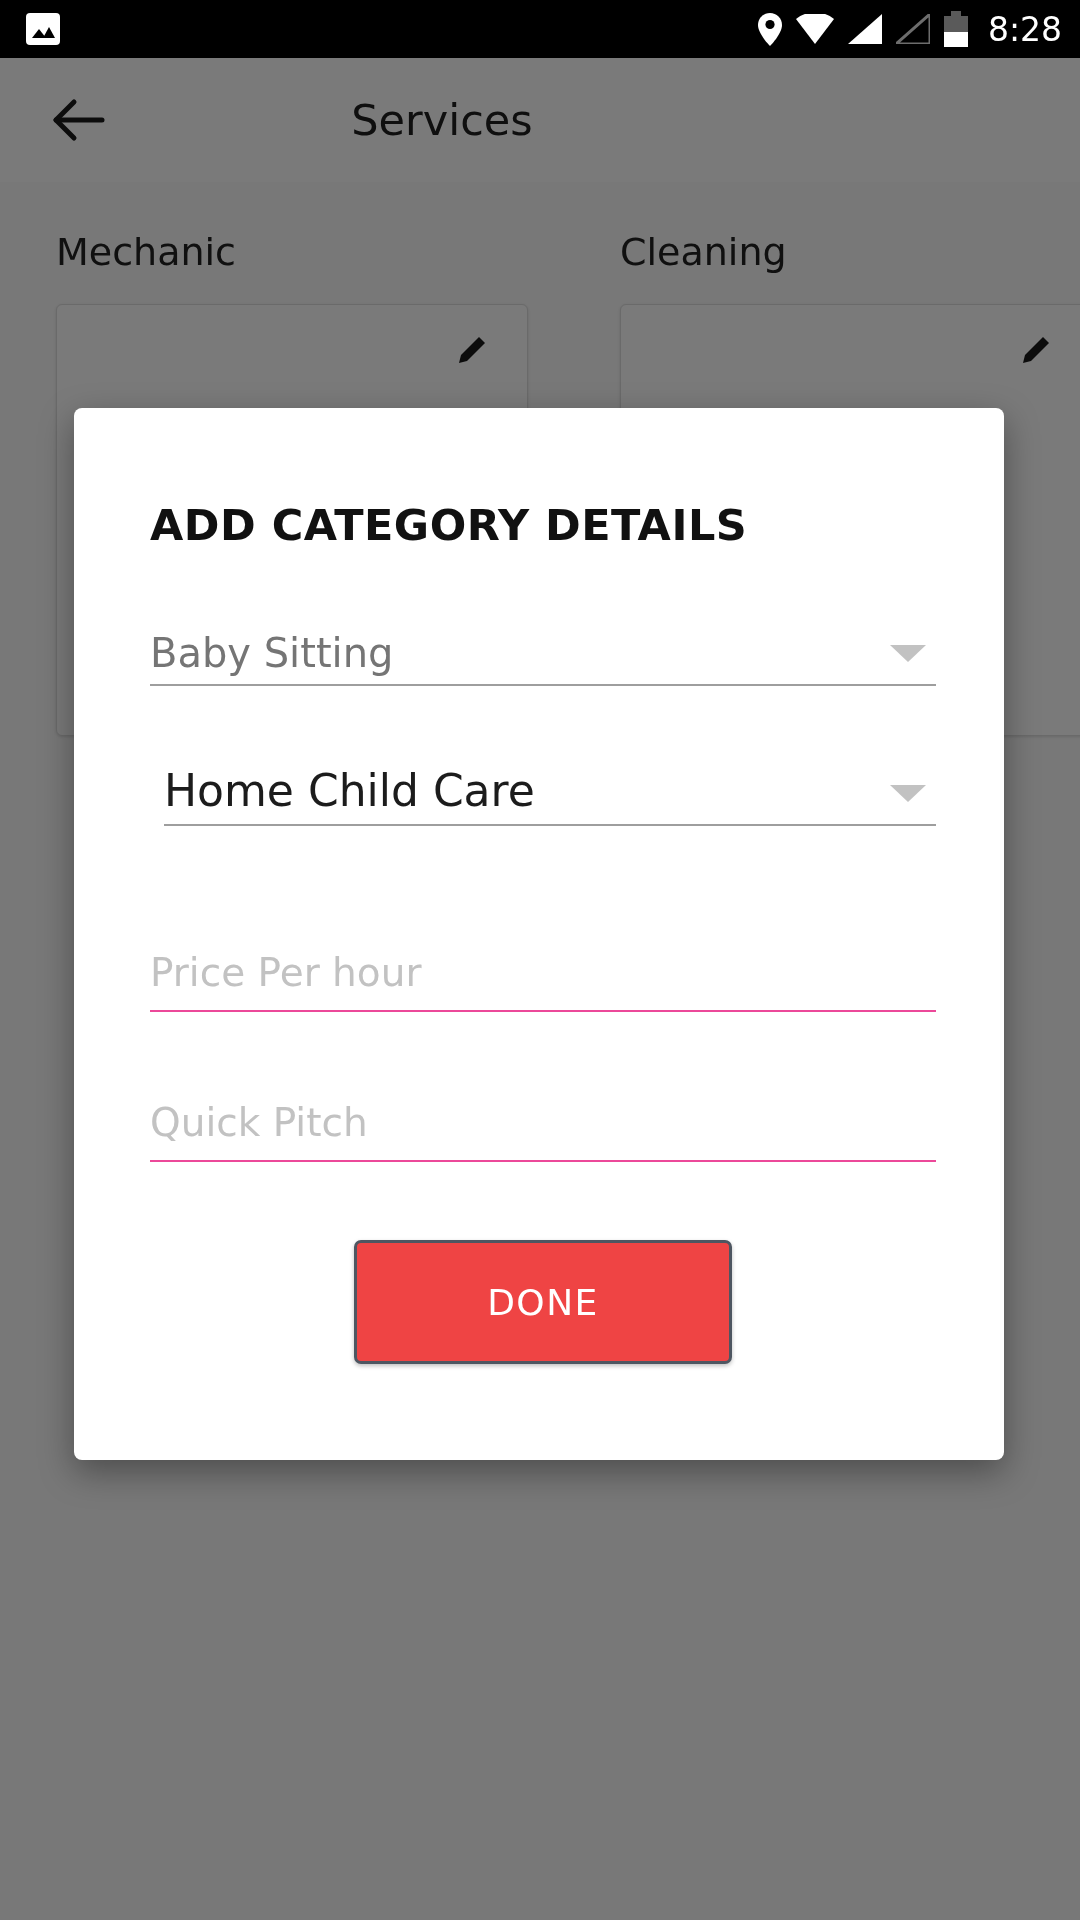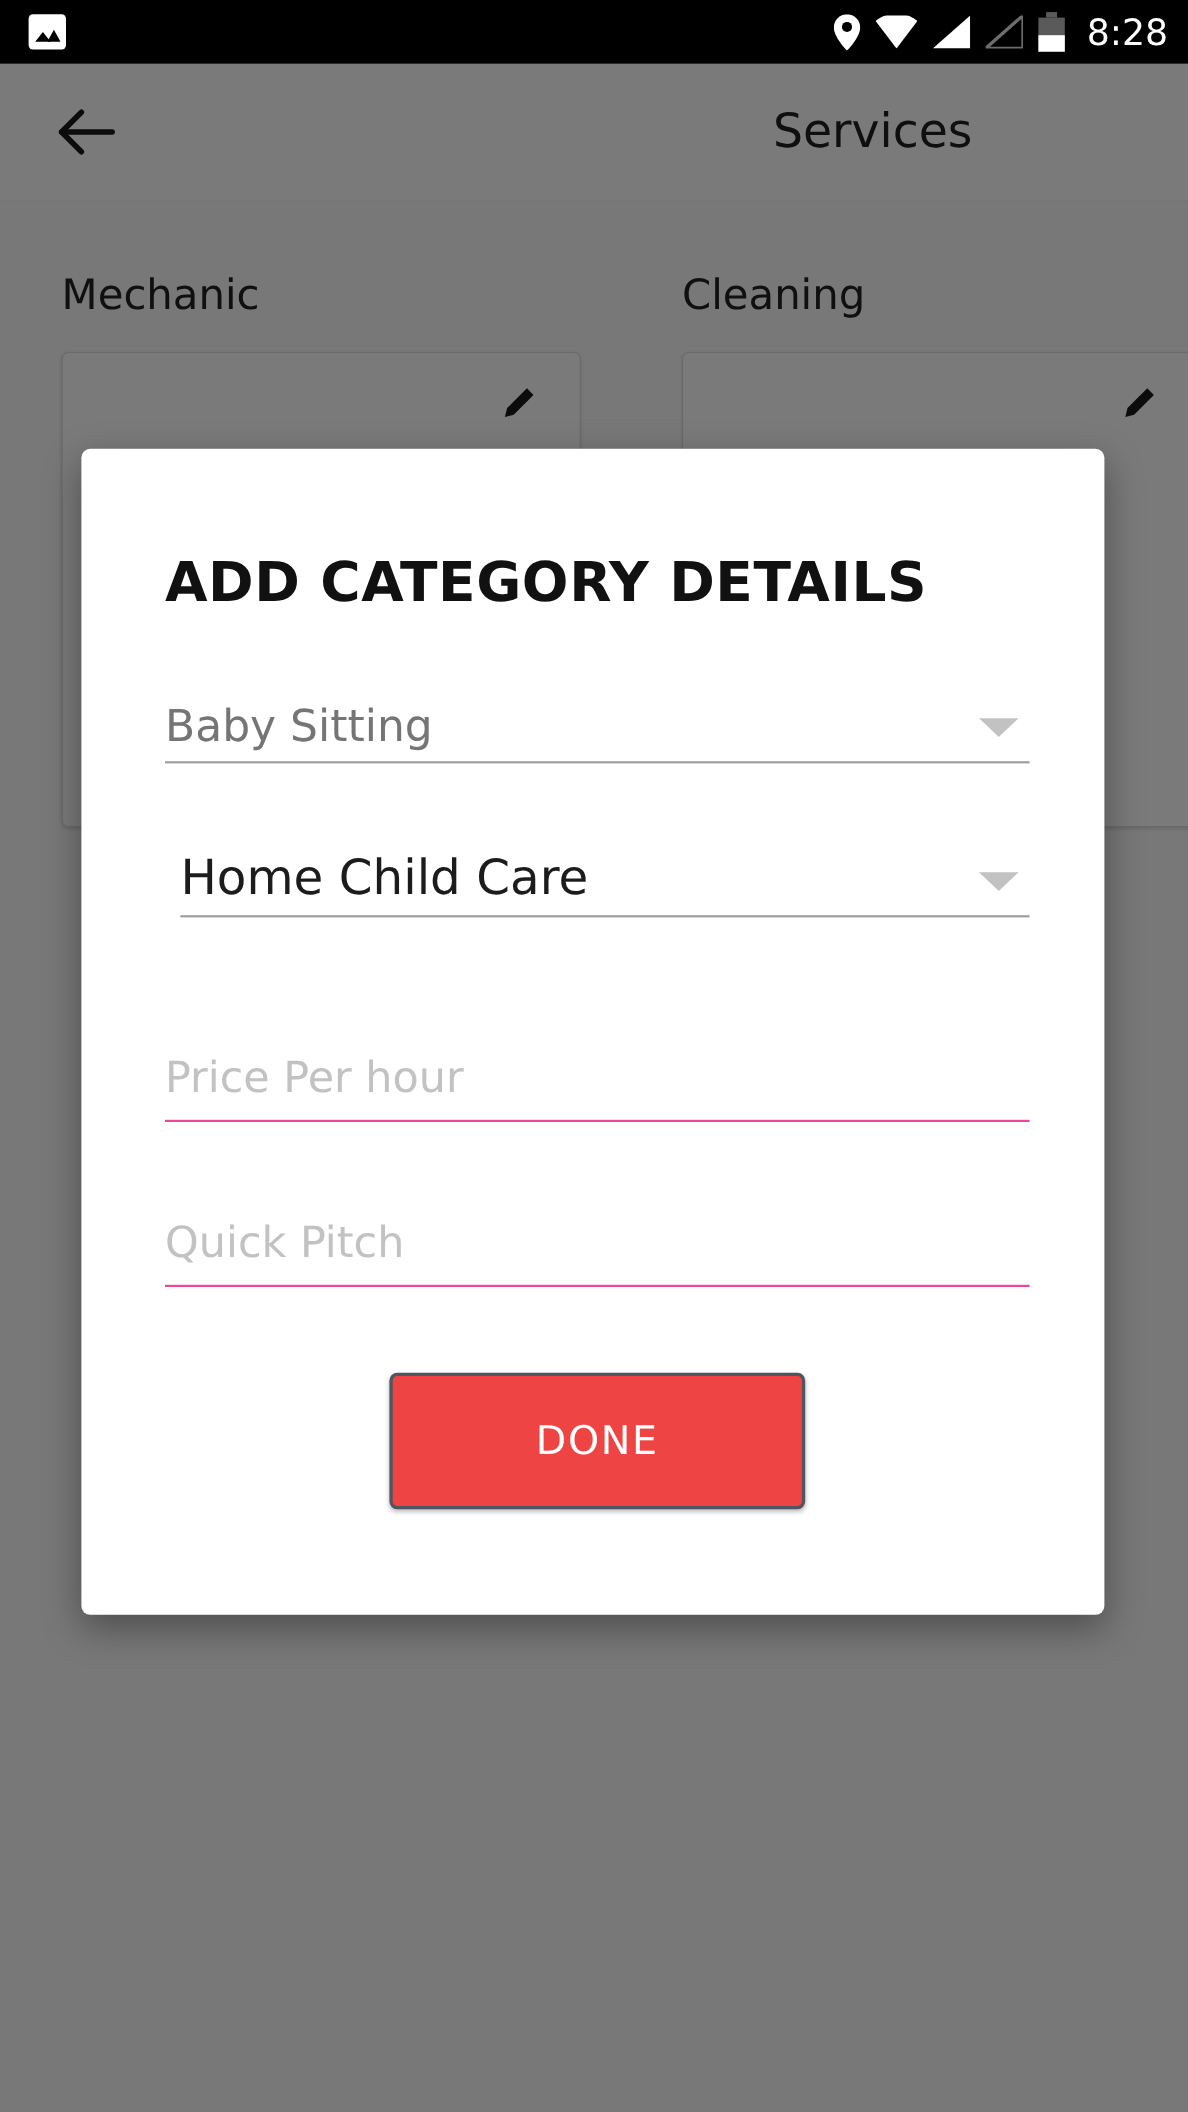--- a/index.html
+++ b/index.html
@@ -119,21 +119,21 @@
     left: 52px; top: 36px;
     width: 54px; height: 52px;
     cursor: pointer;
   }
   .app-bar-title {
     position: absolute;
     left: 0; top: 0;
     width: 884px;
     height: 124px;
     line-height: 124px;
-    text-align: right;
+    text-align: center;
     font-size: 43px;
     color: #212121;
     font-family: "DejaVu Sans", sans-serif;
   }
 
   
   .bg-content {
     position: absolute;
     left: 0; top: 182px;
     width: 1080px;
@@ -145,21 +145,20 @@
     left: 0;
     width: 1080px;
   }
   .cat-col-left { position: absolute; left: 56px; top: 0; width: 470px; }
   .cat-col-right { position: absolute; left: 620px; top: 0; width: 470px; }
   .cat-title {
     font-size: 38px;
     color: #222222;
     font-family: "DejaVu Sans", sans-serif;
     margin-bottom: 30px;
-    margin-top: 16px;
   }
   .cat-card {
     width: 470px;
     height: 430px;
     background: #ffffff;
     border: 1px solid #dddddd;
     border-radius: 6px;
     box-shadow: 0 1px 3px rgba(0,0,0,0.12);
     position: relative;
   }
@@ -185,21 +184,21 @@
     left: 74px;
     top: 408px;
     width: 930px;
     background: #ffffff;
     border-radius: 8px;
     box-shadow: 0 12px 34px rgba(0,0,0,0.36);
     z-index: 30;
     padding: 0;
   }
   .dialog-title {
-    font-size: 50px;
+    font-size: 43px;
     font-weight: bold;
     color: #111111;
     letter-spacing: 0.5px;
     margin: 92px 0 0 76px;
     font-family: "DejaVu Sans", sans-serif;
   }
 
   .form-area {
     padding: 0 68px 0 76px;
     margin-top: 56px;

